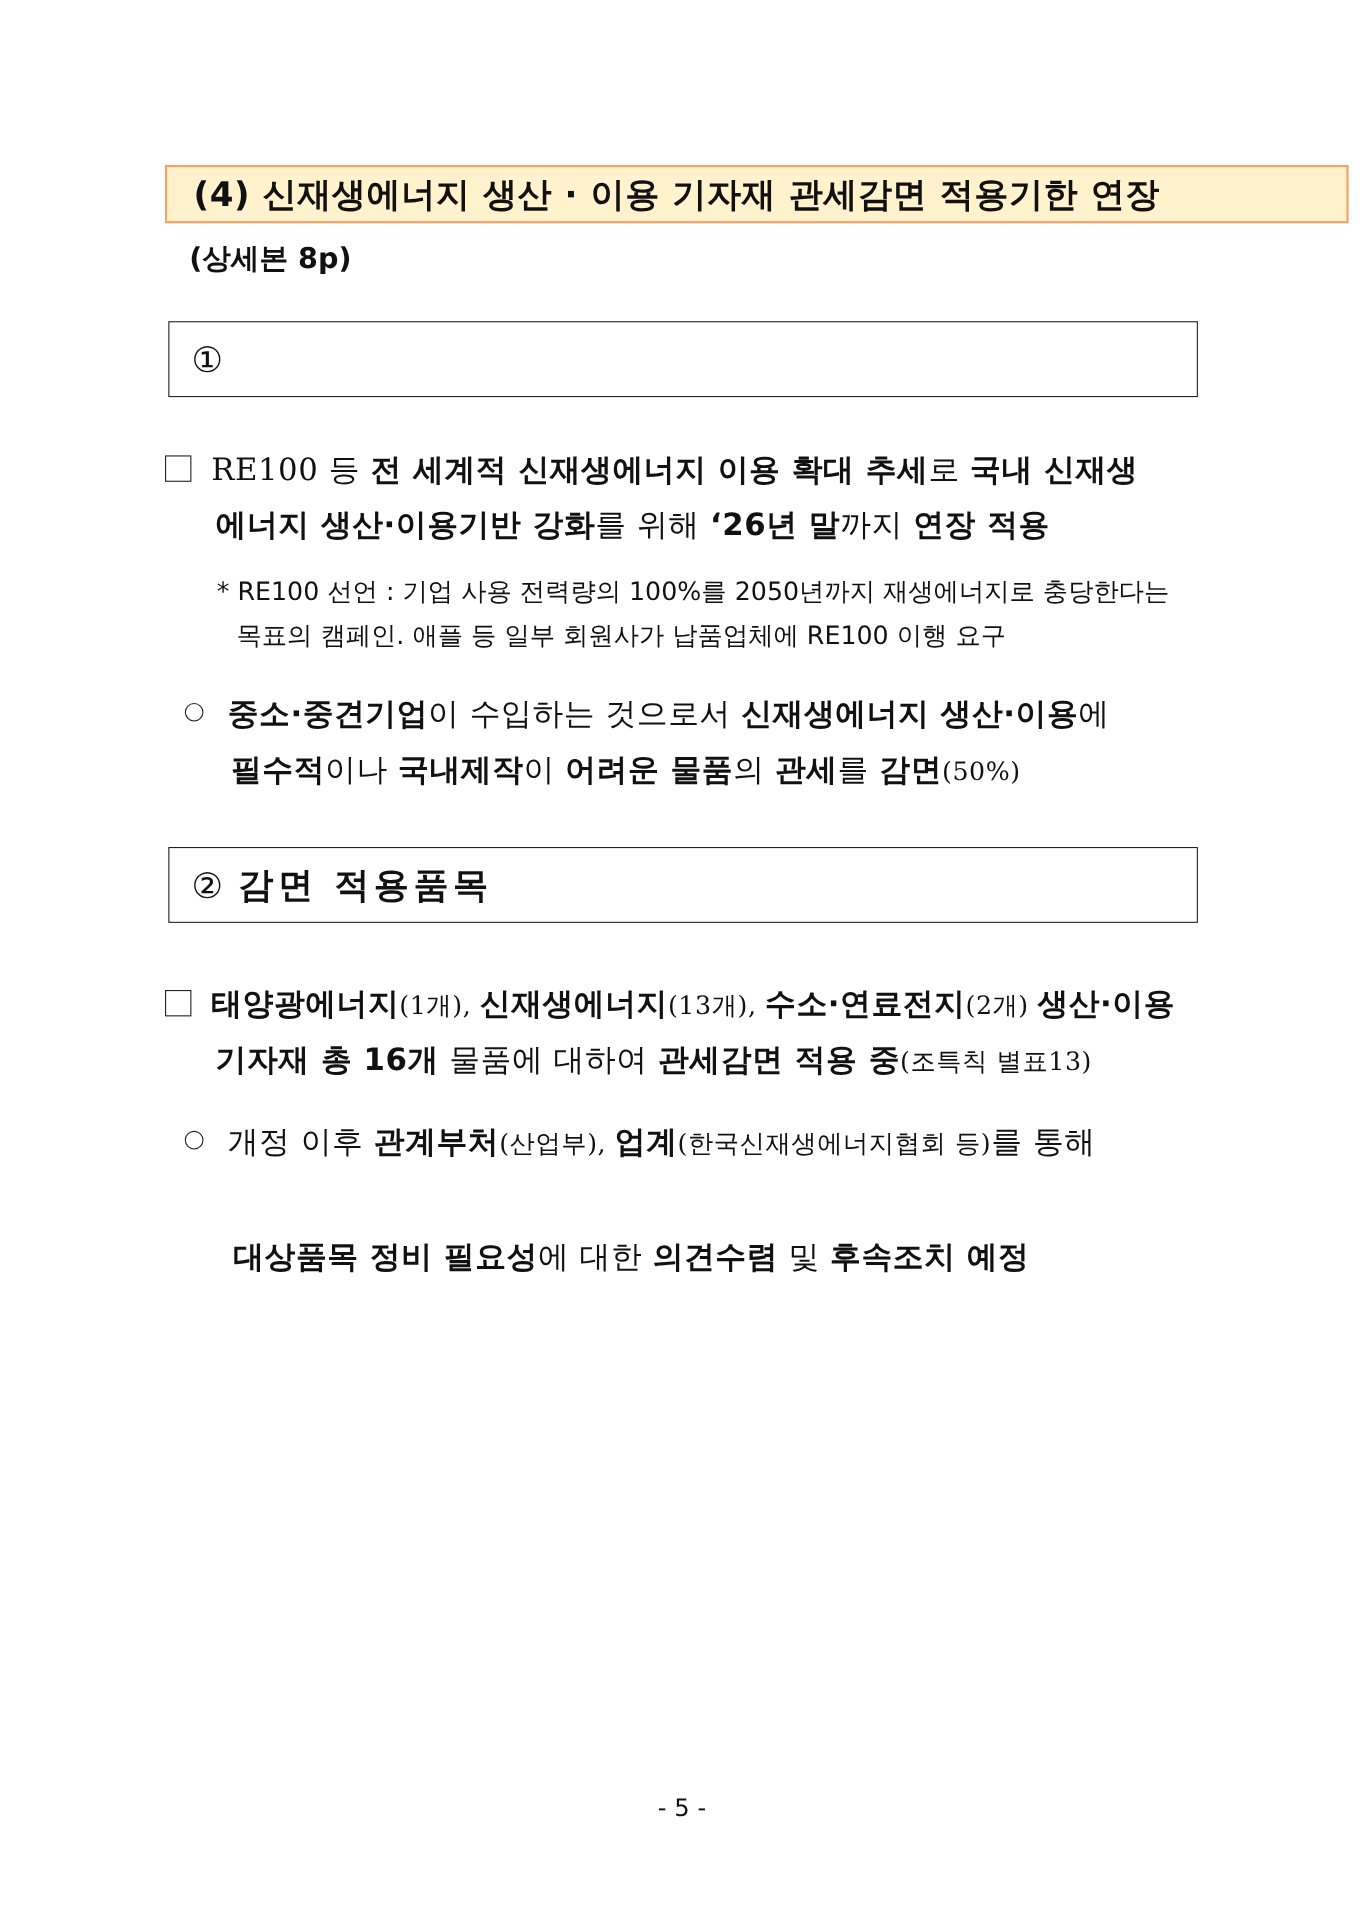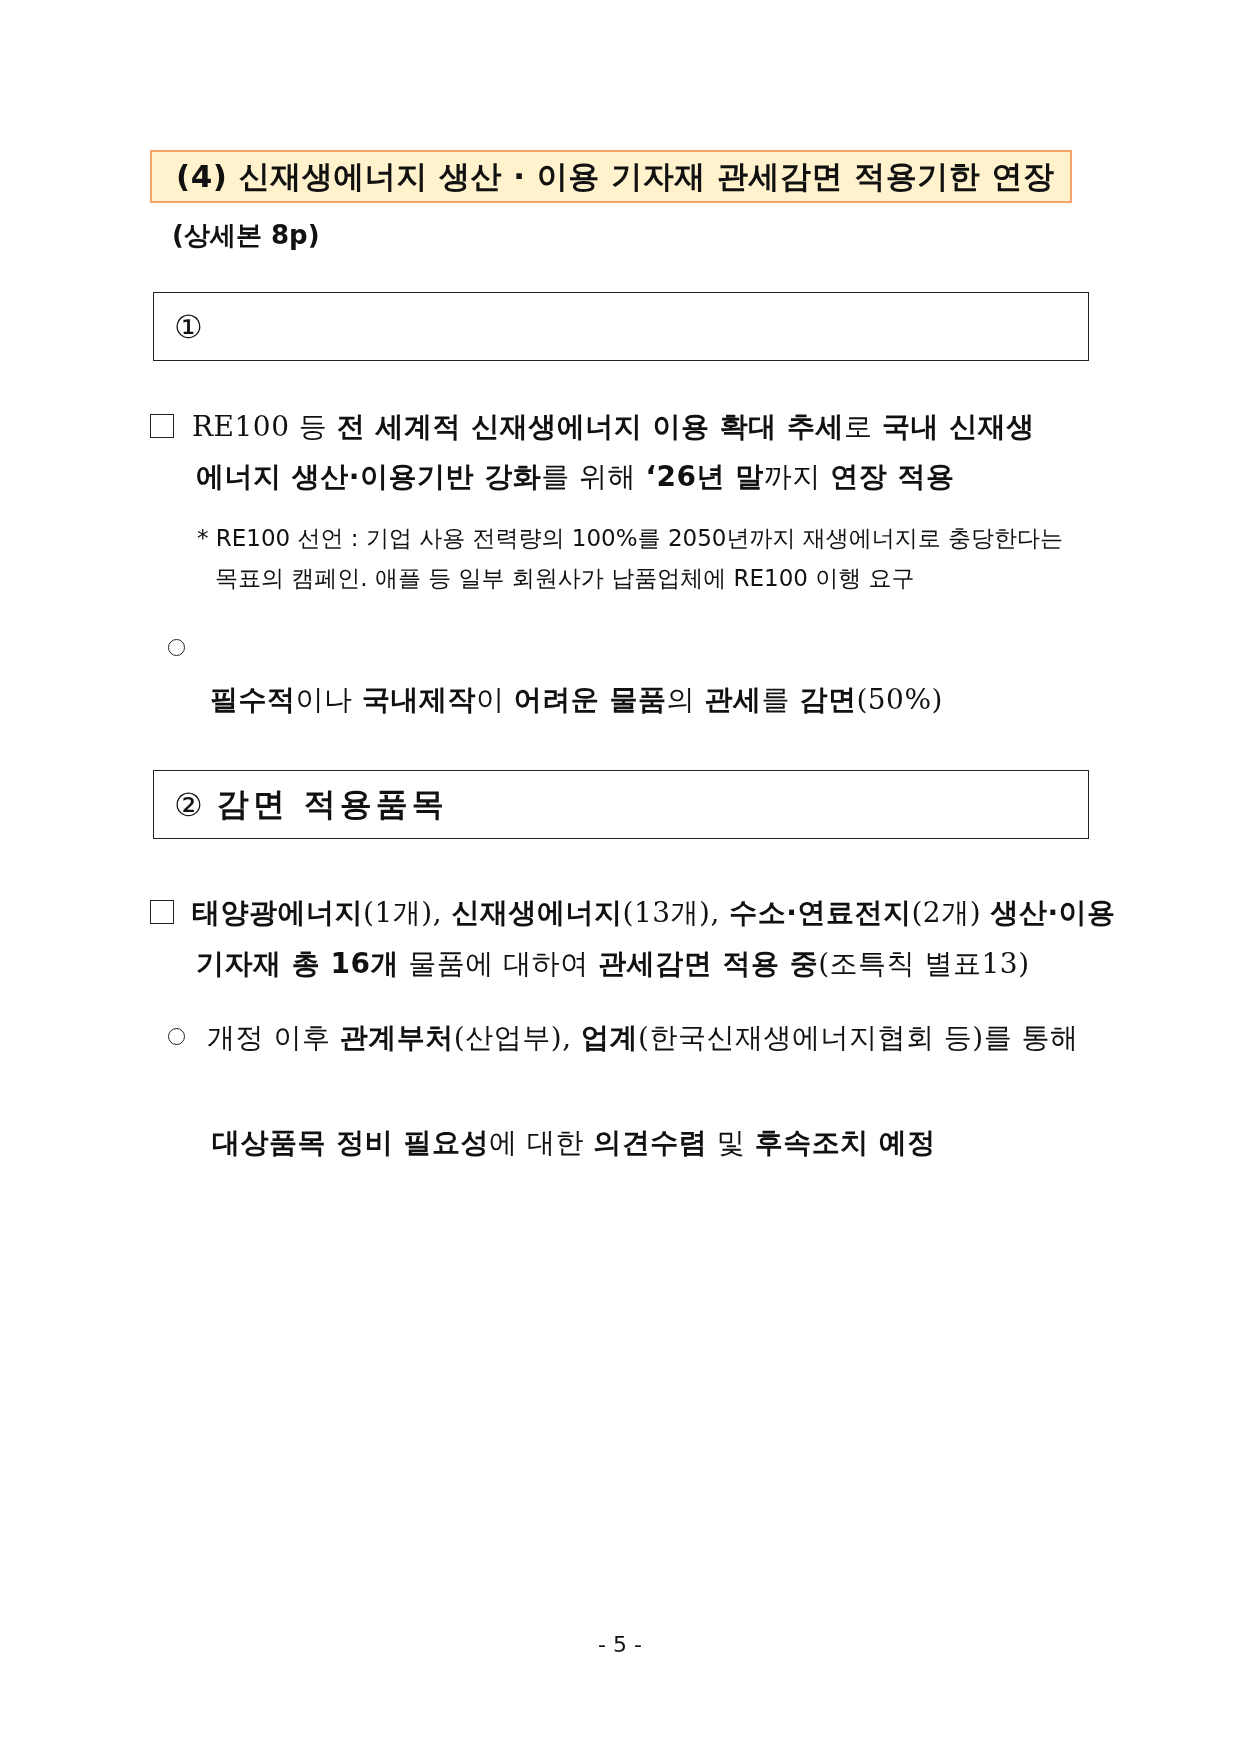--- a/index.html
+++ b/index.html
@@ -3,41 +3,41 @@
   <meta charset="utf-8">
   <style>
     html, body { margin: 0; padding: 0; background: #ffffff; }
     body {
       width: 1240px; height: 1753px; position: relative; overflow: hidden;
       font-family: "DejaVu Sans", "Liberation Sans", sans-serif;
       color: #111111;
     }
     .abs { position: absolute; }
     .title-bar {
-      left: 150px; top: 150px; width: 922px; height: 53px;
+      left: 150px; top: 150px; width: 1076px; height: 53px;
       background: #fff2cc; border: 2px solid #f4a46a; box-sizing: border-box;
       display: flex; align-items: center; padding-left: 24px;
       font-family: "DejaVu Sans", sans-serif; font-weight: bold; font-size: 31px;
       letter-spacing: 0.5px; white-space: nowrap; color: #111;
     }
     .ref-note {
       left: 172px; top: 218px; font-size: 26px; font-weight: bold; white-space: nowrap;
     }
     .sec-box {
       left: 153px; width: 936px; height: 69px; border: 1.5px solid #222;
       box-sizing: border-box; display: flex; align-items: center; padding-left: 20px;
       font-size: 32px; font-weight: bold; letter-spacing: 4px; white-space: nowrap;
     }
     .sec-box .num { font-weight: normal; margin-right: 14px; letter-spacing: 0; }
     .para {
       font-family: "DejaVu Serif", "Liberation Serif", serif; font-size: 28px;
       white-space: nowrap; line-height: 50px; letter-spacing: 0.5px;
     }
     .para b { font-family: "DejaVu Sans", sans-serif; font-weight: bold; }
-    .para .sm { font-size: 28px; margin-top: 22px; }
+    .para .sm { font-size: 23px; margin-top: 22px; }
     .square {
       display: inline-block; width: 22px; height: 22px; border: 1.5px solid #222;
       vertical-align: middle; margin-right: 18px; position: relative; top: -3px;
     }
     .circ {
       display: inline-block; width: 15px; height: 15px; border: 1.5px solid #222;
       border-radius: 50%; vertical-align: middle; margin-right: 22px; position: relative; top: -3px;
     }
     .footnote {
       font-family: "DejaVu Sans", sans-serif; font-size: 23px; white-space: nowrap; line-height: 40px;
@@ -60,21 +60,21 @@
   <span class="square"></span><span><span>RE100 등 </span><b>전 세계적 신재생에너지 이용 확대 추세</b><span>로 </span><b>국내 신재생</b></span>
 </div>
 <div class="abs para" style="left:196px; top:452px;">
   <span><b>에너지 생산·이용기반 강화</b><span>를 위해 </span><b>‘26년 말</b><span>까지 </span><b>연장 적용</b></span>
 </div>
 
 <div class="abs footnote" style="left:197px; top:518px;">* RE100 선언 : 기업 사용 전력량의 100%를 2050년까지 재생에너지로 충당한다는</div>
 <div class="abs footnote" style="left:215px; top:558px;">목표의 캠페인. 애플 등 일부 회원사가 납품업체에 RE100 이행 요구</div>
 
 <div class="abs para" style="left:168px; top:624px;">
-  <span class="circ"></span>
+  <span class="circ"></span><span><b>중소·중견기업</b><span>이 수입하는 것으로서 </span><b>신재생에너지 생산·이용</b><span>에</span></span>
 </div>
 <div class="abs para" style="left:210px; top:675px;">
   <span><b>필수적</b><span>이나 </span><b>국내제작</b><span>이 </span><b>어려운 물품</b><span>의 </span><b>관세</b><span>를 </span><b>감면</b><span class="sm">(50%)</span></span>
 </div>
 
 <div class="abs sec-box" style="top:770px;">
   <span class="num">②</span>
   <span>감면 적용품목</span>
 </div>
 

